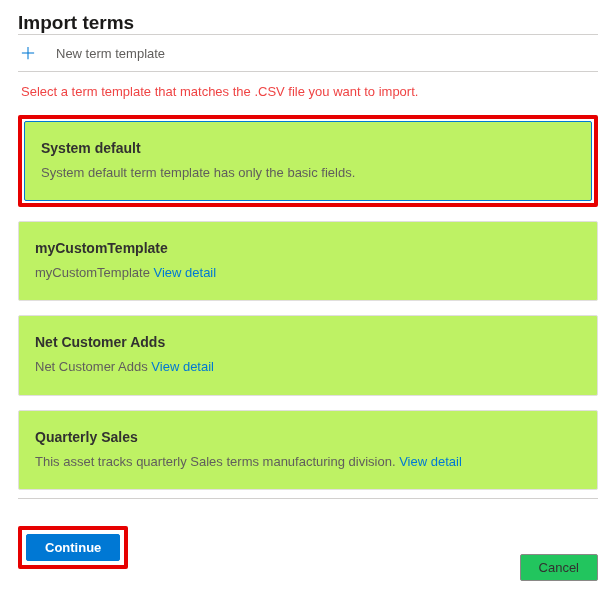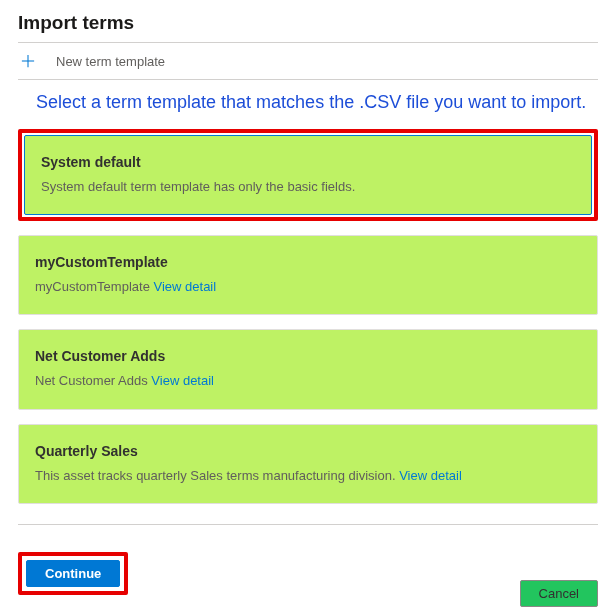--- a/index.html
+++ b/index.html
@@ -9,21 +9,20 @@
       height: 609px;
       padding: 12px 18px;
       color: #323130;
       background: #ffffff;
       position: relative;
     }
     .page-title {
       font-size: 19px;
       font-weight: 600;
       color: #1b1a19;
-      margin-bottom: 8px;
     }
     .divider {
       border: none;
       border-top: 1px solid #d2d0ce;
       margin: 0;
     }
     .new-template-row {
       display: flex;
       align-items: center;
       gap: 20px;
@@ -37,23 +36,23 @@
       align-items: center;
       justify-content: center;
       color: #0078d4;
     }
     .plus-icon svg { width: 14px; height: 14px; }
     .new-template-label {
       font-size: 13px;
       color: #605e5c;
     }
     .instruction {
-      font-size: 18px;
-      color: #1d4ed8;
-      margin: 12px 0 16px 18px;
+      font-size: 13px;
+      color: #ef4444;
+      margin: 12px 0 16px 3px;
     }
     .card-list { display: flex; flex-direction: column; gap: 14px; }
     .highlight-wrap {
       border: 4px solid #e60000;
       border-radius: 2px;
       padding: 2px;
     }
     .card {
       border: 1px solid #e1dfdd;
       border-radius: 2px;
@@ -74,21 +73,21 @@
       line-height: 1.4;
     }
     .view-detail {
       color: #0078d4;
       cursor: pointer;
     }
     .footer {
       position: absolute;
       left: 18px;
       right: 18px;
-      bottom: 2px;
+      bottom: 28px;
     }
     .footer-divider {
       border: none;
       border-top: 1px solid #d2d0ce;
       margin-bottom: 14px;
     }
     .footer-row {
       display: flex;
       justify-content: space-between;
       align-items: center;

